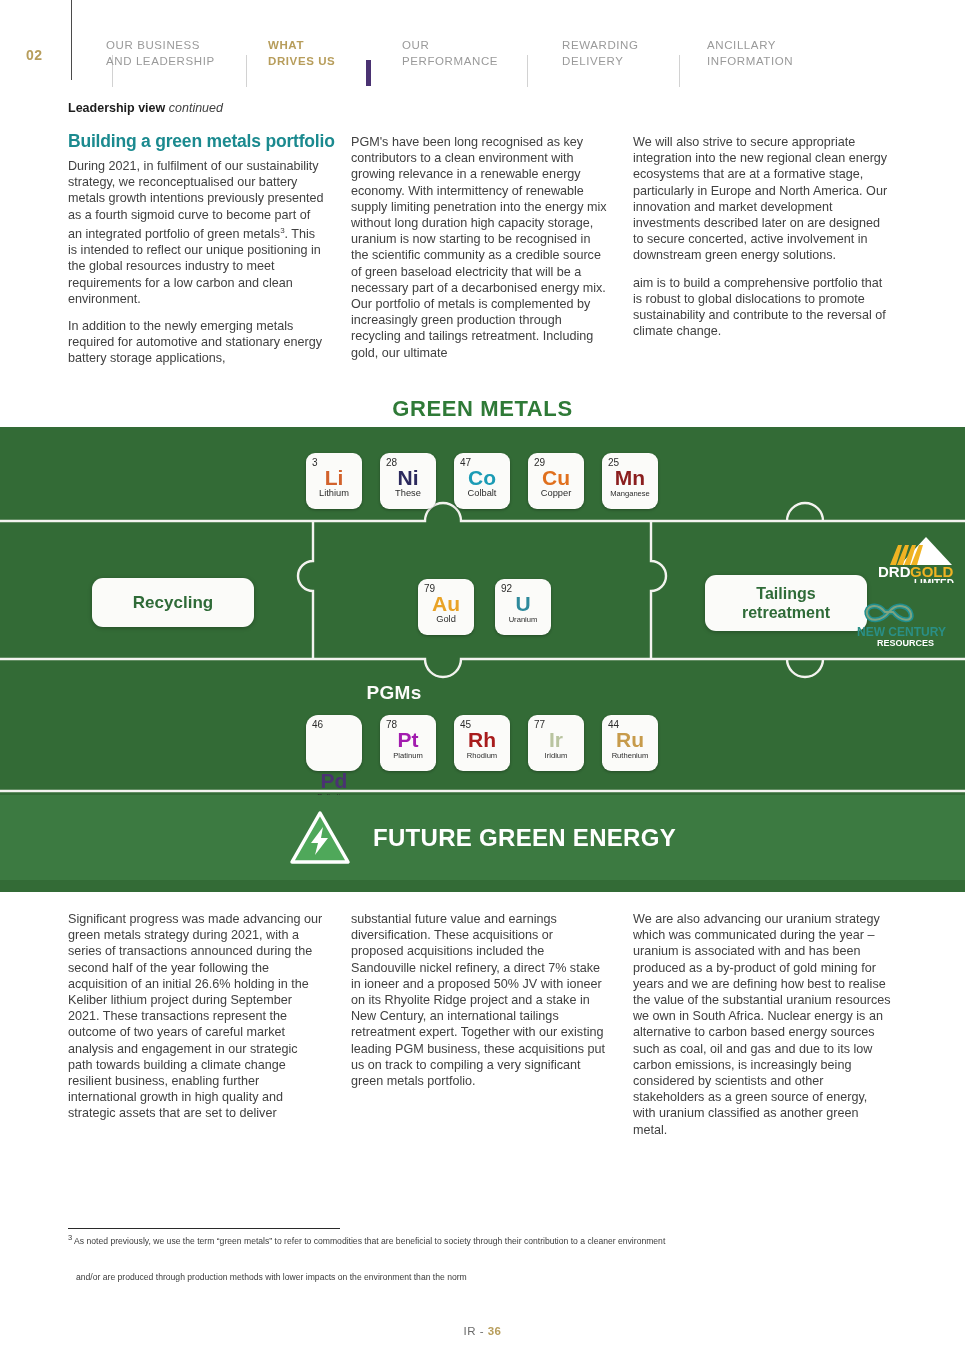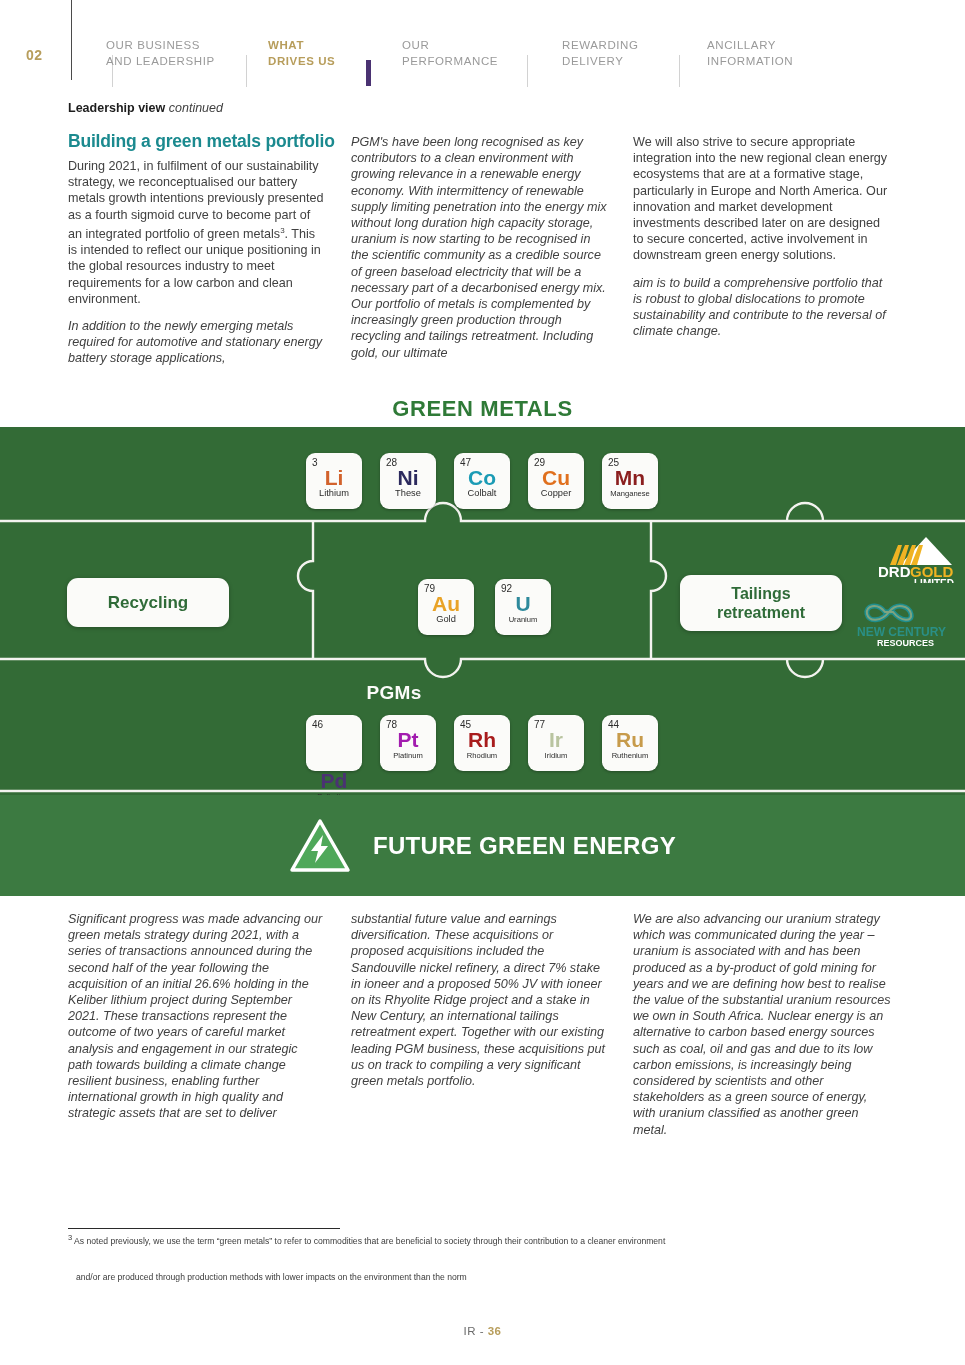--- a/index.html
+++ b/index.html
@@ -48,21 +48,21 @@
 
   
   .headline {
     position: absolute; left: 68px; top: 131px; width: 290px;
     font-size: 17.5px; font-weight: bold; color: #1b8a8f; letter-spacing: -.2px;
   }
 
   
   .col { position: absolute; font-size: 12.6px; line-height: 16.2px; color: #414141; }
   .col p { margin-bottom: 11px; }
-  .col p:last-child { margin-bottom: 0; font-style: italic; }
+  .col p:last-child { margin-bottom: 0; }
   sup { font-size: 8px; vertical-align: super; }
 
   #col-top-1 { left: 68px; top: 158px; width: 256px; }
   #col-top-2 { left: 351px; top: 134px; width: 258px; }
   #col-top-3 { left: 633px; top: 134px; width: 260px; }
 
   
   .gm-title {
     position: absolute; left: 0; top: 396px; width: 965px;
     text-align: center;
@@ -99,32 +99,33 @@
 
   
   .plabel {
     position: absolute;
     background: #fbfbf9;
     border-radius: 11px;
     box-shadow: 0 1px 4px rgba(0,0,0,.28);
     display: flex; align-items: center; justify-content: center;
     color: #2f6b38; font-weight: bold;
     text-align: center;
+    margin-left: 25px;
   }
   #label-recycling { left: 67px; top: 578px - 427px; width: 162px; height: 49px; font-size: 17px; }
   #label-tailings  { left: 680px; width: 162px; height: 56px; font-size: 16px; line-height: 19px; }
 
   .pgms-title {
     position: absolute; left: 0; width: 788px; text-align: center;
     font-size: 19px; font-weight: bold; color: #fbfbf9; letter-spacing: .3px;
   }
 
   
   .fge-band {
-    position: absolute; left: 0; top: 795px; width: 965px; height: 101px;
+    position: absolute; left: 0; top: 795px; width: 965px; height: 85px;
     background: #3c7a41;
     display: flex; align-items: center; justify-content: center; gap: 22px;
   }
   .fge-text {
     font-size: 24px; font-weight: bold; color: #ffffff; letter-spacing: .3px;
   }
 
   
   #col-bot-1 { left: 68px; top: 911px; width: 256px; }
   #col-bot-2 { left: 351px; top: 911px; width: 258px; }
@@ -298,21 +299,21 @@
       </g>
       <g fill="none" stroke="#8fa87e" stroke-width="2" opacity=".85">
         <path d="M30,20 C22,10 10,14 12,22 C14,30 26,30 34,20 C42,10 54,14 56,22 C58,30 46,30 38,20 Z"></path>
       </g>
       <text x="2" y="44" font-family="Liberation Sans, sans-serif" font-size="12" font-weight="bold" fill="#2a8f86">NEW CENTURY</text>
       <text x="22" y="54" font-family="Liberation Sans, sans-serif" font-size="9" font-weight="bold" fill="#ffffff">RESOURCES</text>
     </svg>
 
     <div class="pgms-title" style="top:255px;">PGMs</div>
 
-    <div class="tile" style="left:306px; top:288px;">
+    <div class="tile" style="left:306px; top:288px;border-radius:12px;">
       <div class="num">46</div>
       <div class="sym" style="color:#4a3272;margin-top:40px;">Pd</div>
       <div class="name small">Palladium</div>
     </div>
     <div class="tile" style="left:380px; top:288px;">
       <div class="num">78</div>
       <div class="sym" style="color:#a21caf;">Pt</div>
       <div class="name small">Platinum</div>
     </div>
     <div class="tile" style="left:454px; top:288px;">

